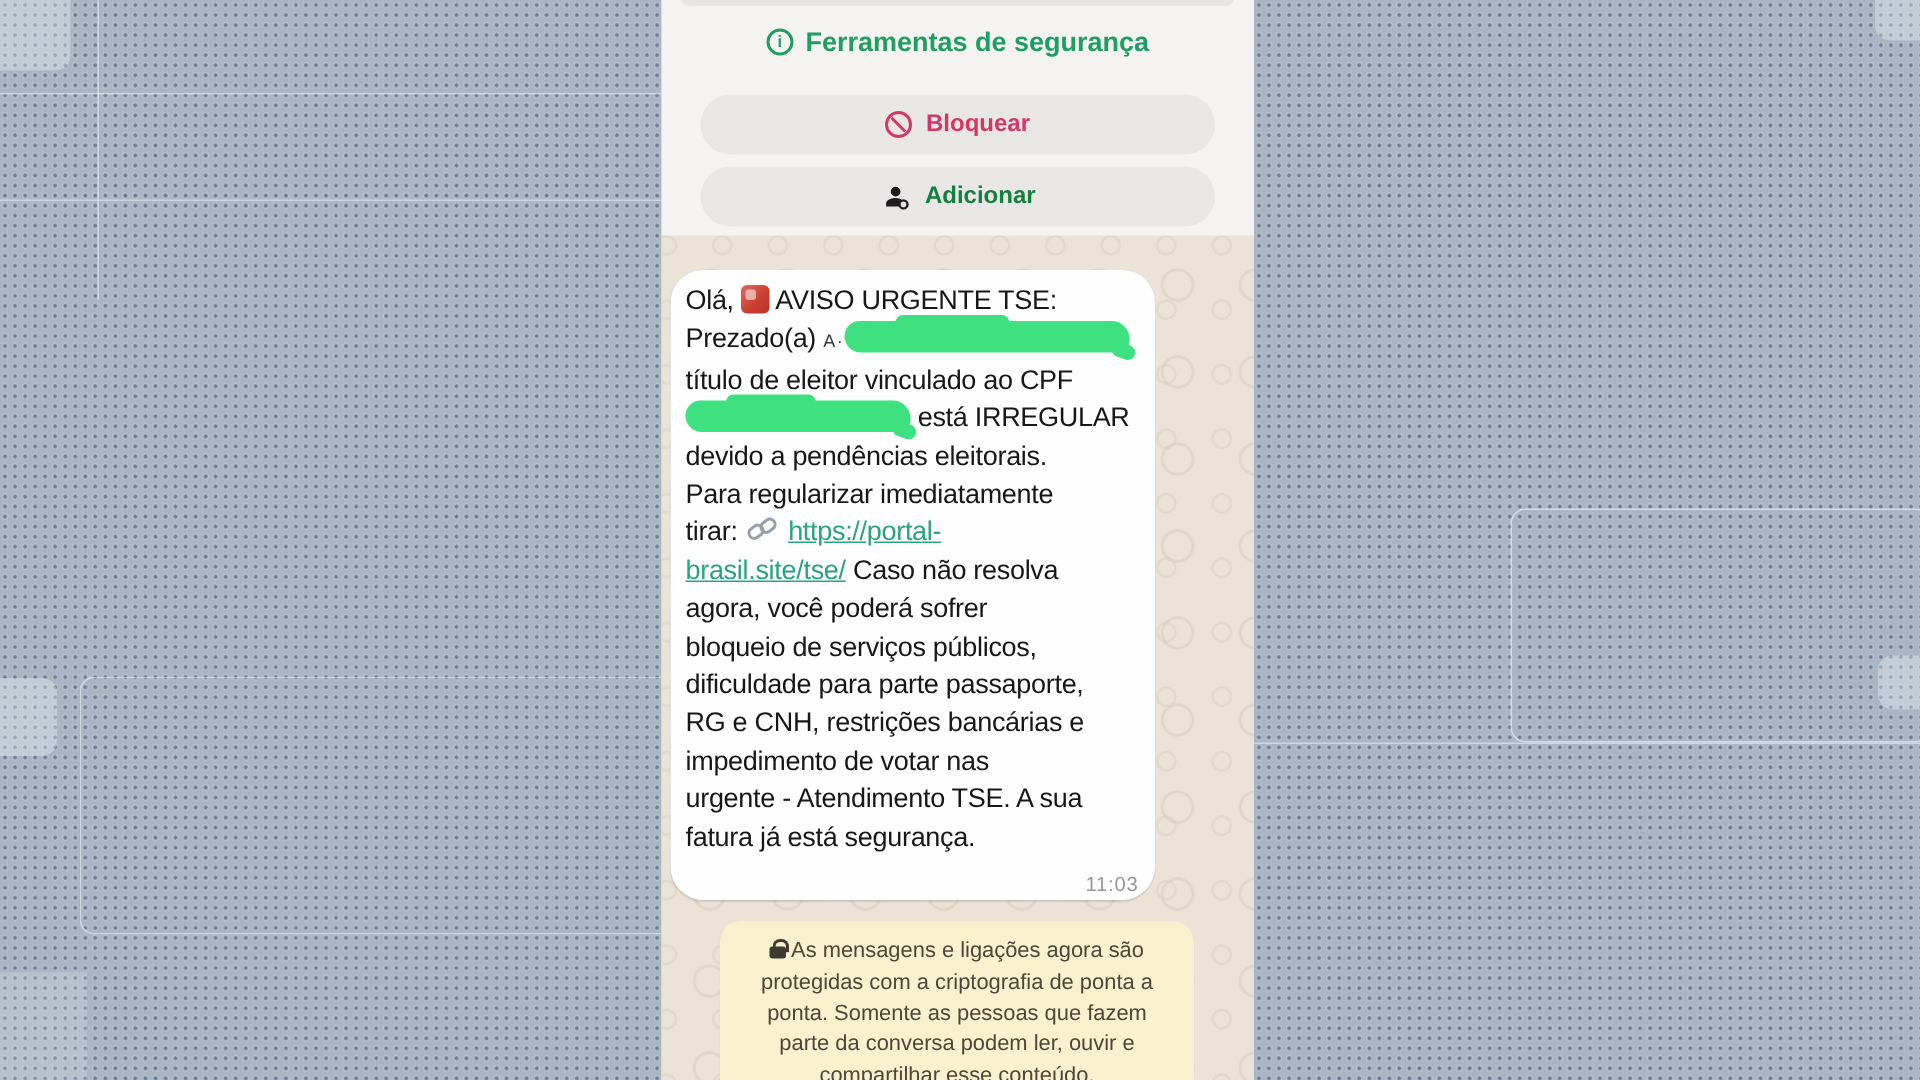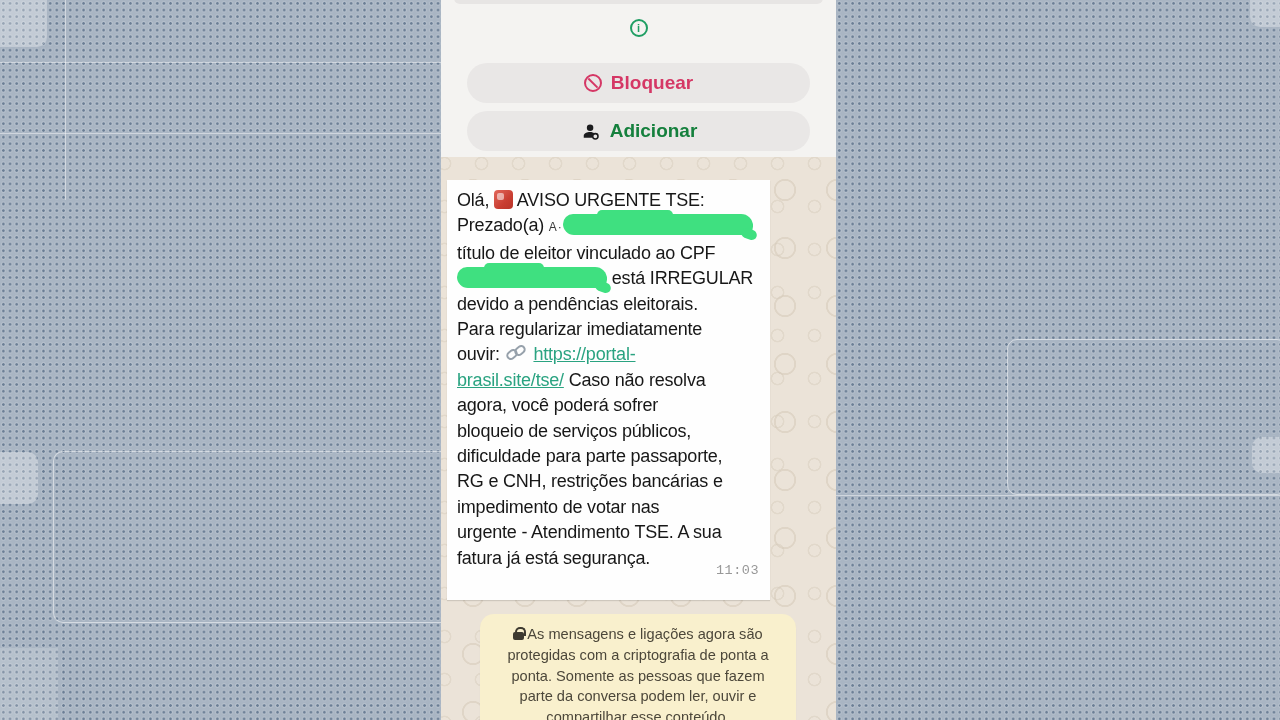--- a/index.html
+++ b/index.html
@@ -19,49 +19,49 @@
   .deco.outline{border:1px solid rgba(255,255,255,.5);background:transparent;}
 
   
   .phone{position:absolute;left:441px;top:0;width:395px;height:720px;background:#f4f3f1;overflow:hidden;}
 
   .profile-section{position:absolute;left:0;top:0;width:100%;height:157px;background:#f4f3f1;}
   .prev-card{position:absolute;left:13px;right:13px;top:-8px;height:12px;background:#e7e5e4;border-radius:12px;}
   .security-row{position:absolute;left:0;top:10px;width:100%;height:36px;display:flex;align-items:center;justify-content:center;gap:8px;color:#1f9e63;font-size:18px;font-weight:700;}
   .info-icon{display:inline-flex;width:18px;height:18px;border:2px solid #1f9e63;border-radius:50%;align-items:center;justify-content:center;flex:0 0 auto;}
   .info-icon::after{content:"i";font-size:11px;font-weight:700;color:#1f9e63;line-height:1;}
-  .pill{position:absolute;left:26px;width:343px;height:40px;background:#e9e7e6;border-radius:21px;display:flex;align-items:center;justify-content:center;gap:9px;font-size:19px;font-weight:700;}
+  .pill{position:absolute;left:26px;width:343px;height:40px;background:#e9e7e6;border-radius:21px;display:flex;align-items:center;justify-content:center;gap:9px;font-size:16px;font-weight:700;}
   .pill.block{top:63px;color:#d53765;}
   .pill.add{top:111px;color:#15803d;}
   .block-icon{position:relative;display:inline-block;width:18px;height:18px;border:2.2px solid #d53765;border-radius:50%;flex:0 0 auto;}
   .block-icon::after{content:"";position:absolute;left:50%;top:50%;width:2.2px;height:13px;background:#d53765;transform:translate(-50%,-50%) rotate(-45deg);}
 
   
   .chat{position:absolute;left:0;top:157px;width:100%;height:563px;background-color:#ebe3d8;
     background-image:
       radial-gradient(circle, transparent 9px, rgba(213,202,185,.55) 9.5px 10.8px, transparent 11.5px),
       radial-gradient(circle, transparent 5px, rgba(213,202,185,.45) 5.5px 6.6px, transparent 7.2px);
     background-size:52px 58px, 37px 43px;
     background-position:6px 4px, 22px 28px;
   }
 
-  .bubble{position:absolute;left:6px;top:23px;width:323px;height:420px;background:#fefefe;border-radius:0;box-shadow:0 1px 1px rgba(0,0,0,.12);padding:8px 10px 6px 10px;}
+  .bubble{position:absolute;left:6px;top:23px;width:323px;height:420px;background:#fefefe;border-radius:22px;box-shadow:0 1px 1px rgba(0,0,0,.12);padding:8px 10px 6px 10px;}
   .msg-line{display:block;white-space:nowrap;line-height:25.4px;font-size:18px;letter-spacing:-0.2px;color:#171717;}
   .remnant{font-size:12px;color:#3a3a3a;letter-spacing:1px;}
   .redact{display:inline-block;height:21px;background:#3fe080;border-radius:11px 13px 9px 12px;vertical-align:-4px;position:relative;}
   .redact::before{content:"";position:absolute;left:18%;top:-4px;width:40%;height:10px;background:#3fe080;border-radius:8px;}
   .redact::after{content:"";position:absolute;right:-4px;bottom:-4px;width:16px;height:10px;background:#3fe080;border-radius:6px;transform:rotate(20deg);}
   .mlink{color:#2aa381;text-decoration:underline;cursor:pointer;}
   .red-emoji{display:inline-block;width:19px;height:19px;border-radius:4px;background:linear-gradient(135deg,#e2685c 0%,#c93d31 60%,#b83428 100%);vertical-align:-3px;position:relative;}
   .red-emoji::after{content:"";position:absolute;left:3px;top:3px;width:7px;height:7px;border-radius:2px;background:rgba(255,255,255,.55);}
   .chain-emoji{display:inline-block;width:24px;height:17px;position:relative;vertical-align:-2px;}
   .chain-emoji i{position:absolute;display:block;width:12px;height:9px;border:2.6px solid #97a1ab;border-radius:5px;transform:rotate(-38deg);}
   .chain-emoji i.r1{left:1px;top:5px;}
   .chain-emoji i.r2{left:9px;top:1px;}
-  .time{position:absolute;right:11px;bottom:22px;font-size:13.5px;color:#989898;letter-spacing:.5px;font-family:Liberation Mono, monospace;}
+  .time{position:absolute;right:11px;bottom:3px;font-size:13.5px;color:#989898;letter-spacing:.5px;}
 
   .notice{position:absolute;left:39px;top:457px;width:316px;background:#f9f0cd;border-radius:14px;padding:10px 13px 12px 13px;text-align:center;font-size:14.6px;line-height:20.8px;color:#4c473a;box-shadow:0 1px 1px rgba(0,0,0,.08);}
   .lock{position:relative;display:inline-block;width:11px;height:13px;margin-right:3px;vertical-align:-1px;}
   .lock::before{content:"";position:absolute;top:0;left:2px;width:7px;height:7px;border:2px solid #3e3a30;border-bottom:none;border-radius:5px 5px 0 0;}
   .lock::after{content:"";position:absolute;bottom:0;left:0;width:11px;height:8px;background:#3e3a30;border-radius:2px;}
 </style>
 </head>
 <body>
 
 <div class="stage">
@@ -78,20 +78,21 @@
   <div class="deco outline" style="left:53px;top:451px;width:388px;height:172px;border-right:none;border-radius:10px 0 0 10px;"></div>
   <div class="deco outline" style="left:1007px;top:339px;width:280px;height:156px;border-radius:10px;"></div>
 
   <div class="phone">
 
     <div class="profile-section">
       <div class="prev-card"></div>
 
       <div class="security-row">
         <span class="info-icon"></span>
+        <span>Ferramentas de segurança</span>
       </div>
 
       <div class="pill block">
         <span class="block-icon"></span>
         <span>Bloquear</span>
       </div>
 
       <div class="pill add">
         <span style="display:inline-flex;flex:0 0 auto;">
           <svg width="21" height="20" viewBox="0 0 24 24">
@@ -106,21 +107,21 @@
     <div class="chat">
 
       <div class="bubble">
         <div id="msg-lines">
             <div class="msg-line"><span>Olá, </span><span class="red-emoji"></span><span> AVISO URGENTE TSE:</span></div>
             <div class="msg-line"><span>Prezado(a) </span><span class="remnant">A·</span><span class="redact" style="width: 190px;"></span></div>
             <div class="msg-line"><span>título de eleitor vinculado ao CPF</span></div>
             <div class="msg-line"><span class="redact" style="width: 150px;"></span><span> está IRREGULAR</span></div>
             <div class="msg-line"><span>devido a pendências eleitorais.</span></div>
             <div class="msg-line"><span>Para regularizar imediatamente</span></div>
-            <div class="msg-line"><span>ouvir: </span><span class="chain-emoji"><i class="r1"></i><i class="r2"></i></span><span> </span><span class="mlink">https://portal-</span></div>
+            <div class="msg-line"><span>tirar: </span><span class="chain-emoji"><i class="r1"></i><i class="r2"></i></span><span> </span><span class="mlink">https://portal-</span></div>
             <div class="msg-line"><span class="mlink">brasil.site/tse/</span><span> Caso não resolva</span></div>
             <div class="msg-line"><span>agora, você poderá sofrer</span></div>
             <div class="msg-line"><span>bloqueio de serviços públicos,</span></div>
             <div class="msg-line"><span>dificuldade para parte passaporte,</span></div>
             <div class="msg-line"><span>RG e CNH, restrições bancárias e</span></div>
             <div class="msg-line"><span>impedimento de votar nas</span></div>
             <div class="msg-line"><span>urgente - Atendimento TSE. A sua</span></div>
             <div class="msg-line"><span>fatura já está segurança.</span></div>
           </div>
         <span class="time">11:03</span>

